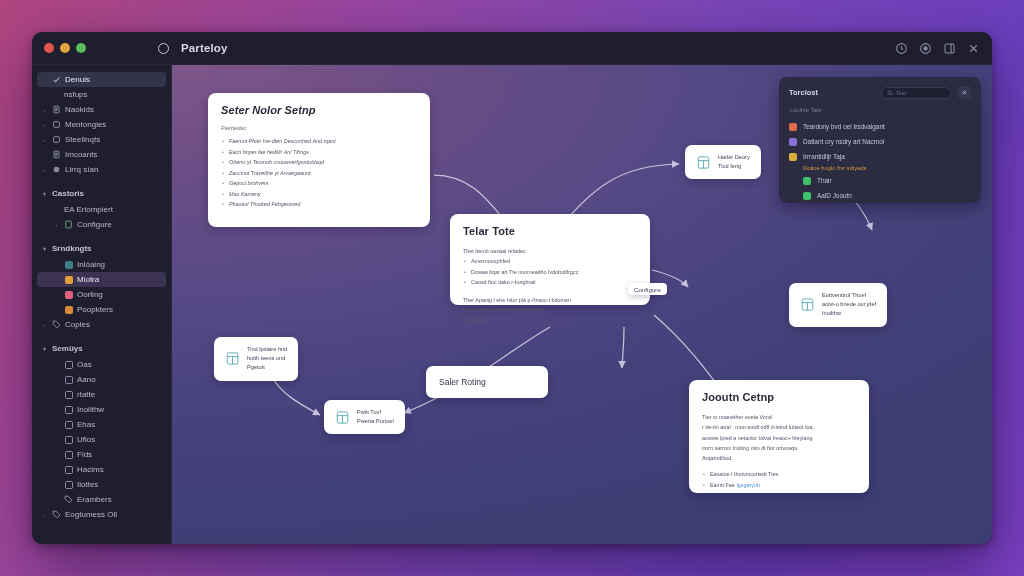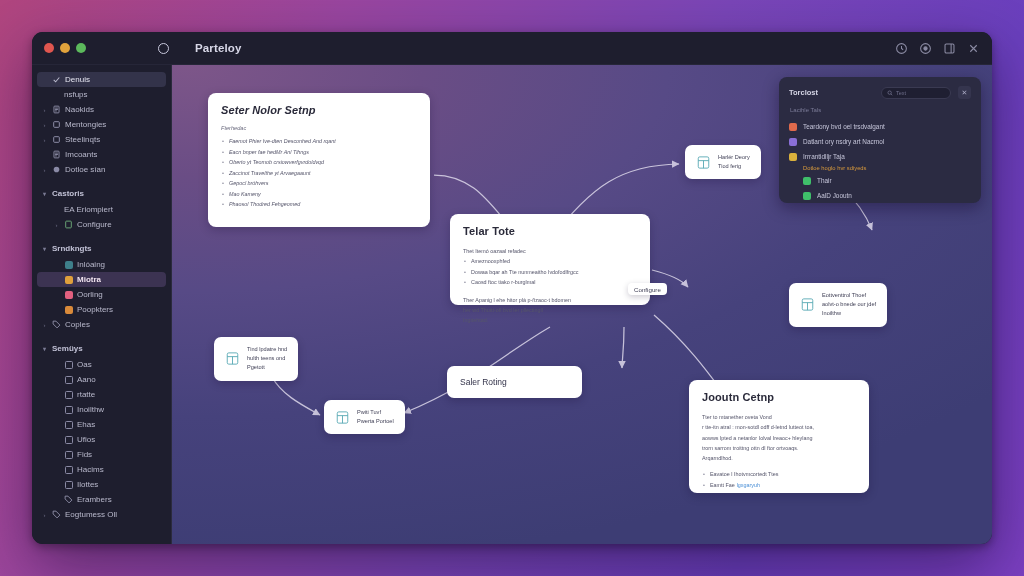--- a/index.html
+++ b/index.html
@@ -28,21 +28,21 @@
     display: flex; align-items: center;
     padding: 0 12px;
     border-bottom: 1px solid #262638;
   }
   .traffic { display: flex; gap: 6px; align-items: center; }
   .dot { width: 10px; height: 10px; border-radius: 50%; }
   .dot.r { background: #e0564f; }
   .dot.y { background: #e2a33c; }
   .dot.g { background: #5cb95c; }
 
-  .app-id { display: flex; align-items: center; gap: 26px; margin-left: 72px; }
+  .app-id { display: flex; align-items: center; gap: 12px; margin-left: 72px; }
   .ring {
     width: 11px; height: 11px; border-radius: 50%;
     border: 1.6px solid #c9c9dd;
   }
   .app-name {
     font-size: 11.5px; font-weight: 700; color: #d8d8e8;
     letter-spacing: .15px;
   }
 
   .tb-right { margin-left: auto; display: flex; align-items: center; gap: 11px; }
@@ -89,21 +89,21 @@
   }
   .ws-chev { color: #7a7a94; font-size: 7px; }
 
   .nav { padding: 0 5px; }
   .nav-row {
     display: flex; align-items: center; gap: 4px;
     height: 15px; padding: 0 4px; border-radius: 4px;
     font-size: 8px; color: #b9b9cc; white-space: nowrap; overflow: hidden;
   }
   .nav-row.active { background: #33334a; color: #e6e6f2; }
-  .nav-row.sel { background: #3c3352; color: #f0e3ef; font-weight: bold; }
+  .nav-row.sel { background: #3c3352; color: #f0e3ef; }
   .nav-row .chev {
     width: 7px; flex: 0 0 7px; font-size: 6px; color: #6e6e88; text-align: center;
   }
   .nav-row .ic {
     width: 9px; height: 9px; flex: 0 0 9px;
     display: flex; align-items: center; justify-content: center;
   }
   .nav-row .ic svg { width: 9px; height: 9px; display: block; }
   .nav-row .lbl { overflow: hidden; text-overflow: clip; }
   .nav-row.sub { padding-left: 16px; }
@@ -183,21 +183,21 @@
   .node .ntx {
     font-size: 5.6px; color: #3f3f55; line-height: 1.65;
     filter: blur(.4px); white-space: nowrap;
   }
   .node.plain { padding: 9px 13px; }
   .node.plain .ntx { font-size: 8.5px; color: #33334a; filter: blur(.35px); }
 
   #node-theory { left: 513px; top: 80px; }
   #node-guide  { left: 42px;  top: 272px; }
   #node-portal { left: 152px; top: 335px; }
-  #node-rating { left: 254px; top: 301px; width: 135px; margin-left: 21px; }
+  #node-rating { left: 254px; top: 301px; width: 122px; }
   #node-env    { left: 617px; top: 218px; }
 
   .edge-label {
     position: absolute;
     background: #fff; border-radius: 4px;
     padding: 2.5px 6px;
     font-size: 6.2px; color: #3f3f55;
     box-shadow: 0 2px 6px rgba(20,10,45,.22);
     filter: blur(.3px);
   }
@@ -343,21 +343,21 @@
             </span>
             <span class="lbl">Imcoants</span>
           </div>
           <div class="nav-row">
             <span class="chev">›</span>
             <span class="ic">
               <svg viewBox="0 0 16 16">
                 <circle cx="8" cy="8" r="5" fill="#8a8aa6"></circle>
               </svg>
             </span>
-            <span class="lbl">Dotloe sían</span>
+            <span class="lbl">Lirrq sían</span>
           </div>
           <div class="sec">
             <span class="chev">▾</span>
             <span>Castoris</span>
           </div>
           <div class="nav-row sub">
             <span class="chev"></span>
             <span class="lbl">EA Eriompiert</span>
           </div>
           <div class="nav-row sub">

